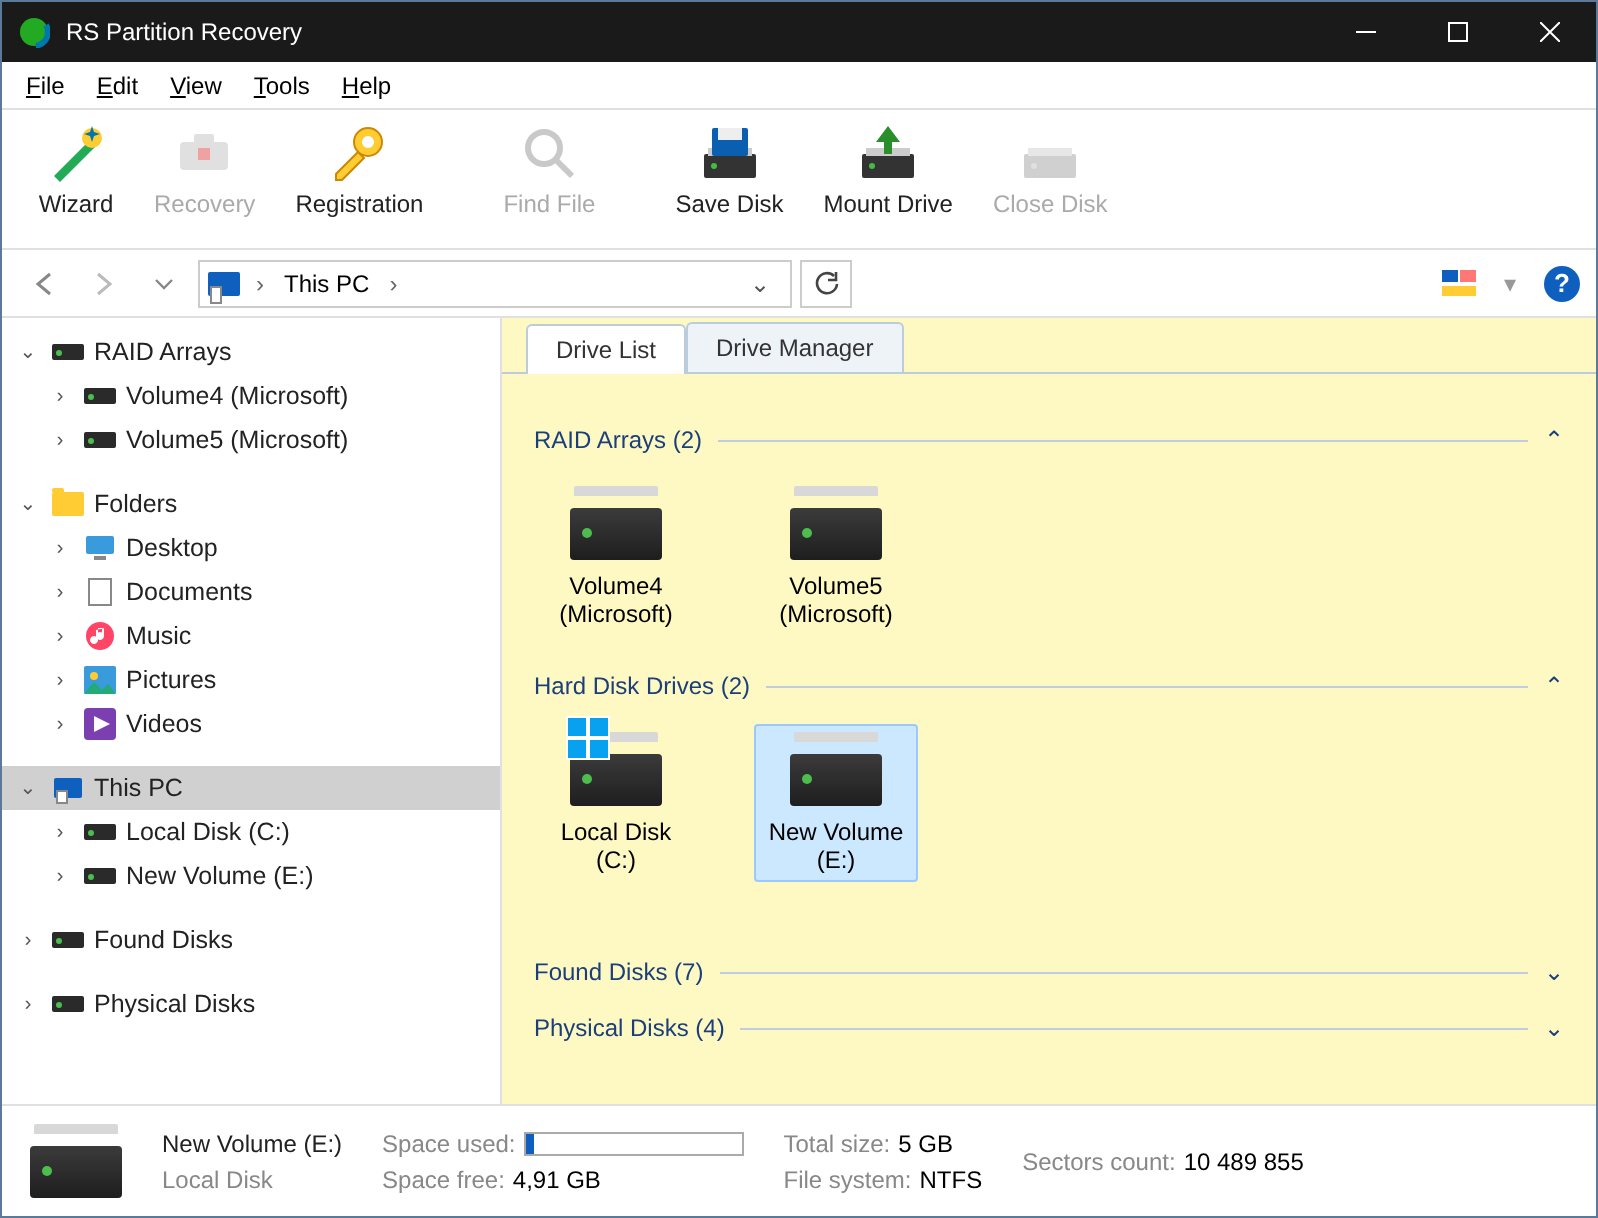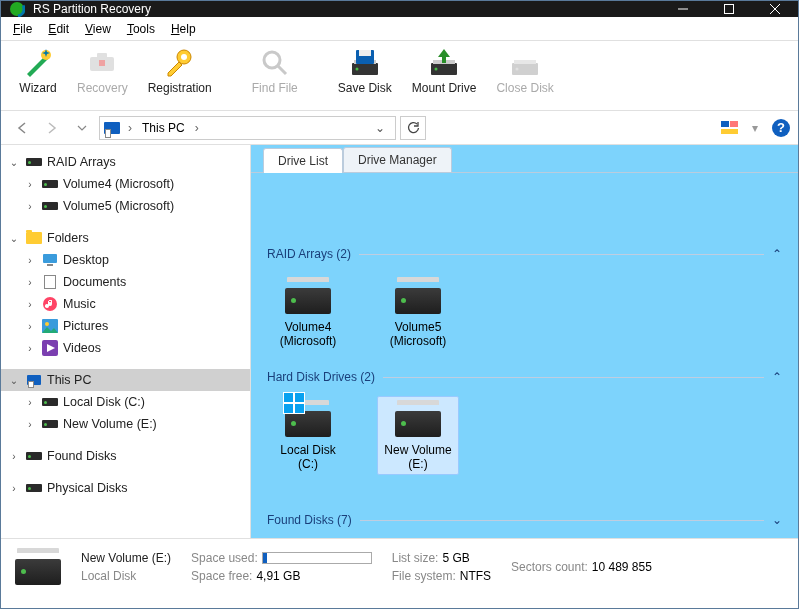--- a/index.html
+++ b/index.html
@@ -1,17 +1,17 @@
 <!DOCTYPE html>
 <html><head>
 <meta charset="utf-8">
 <style>
 * { margin: 0; padding: 0; box-sizing: border-box; font-family: "Segoe UI", sans-serif; font-size: 12px; }
 body { background: #fff; width: 799px; height: 609px; overflow: hidden; border: 1px solid #5a7a9a; }
-.titlebar { background: #1a1a1a; height: 16px; display: flex; align-items: center; color: #fff; padding: 0 0 0 8px; }
+.titlebar { background: #1a1a1a; height: 30px; display: flex; align-items: center; color: #fff; padding: 0 0 0 8px; }
 .titlebar .icon { width: 16px; height: 16px; margin-right: 8px; }
 .titlebar .title { flex: 1; font-size: 12px; }
 .tbbtn { width: 46px; height: 30px; display: flex; align-items: center; justify-content: center; color: #fff; }
 .menubar { height: 24px; display: flex; align-items: center; padding: 4px 4px; border-bottom: 1px solid #e0e0e0; background: #fff; }
 .menubar .mitem { padding: 3px 8px; }
 .menubar .mitem u { text-decoration: underline; }
 .toolbar { height: 70px; display: flex; align-items: center; padding: 4px 8px; border-bottom: 1px solid #e0e0e0; background: #fff; }
 .tbitem { display: flex; flex-direction: column; align-items: center; justify-content: flex-start; padding: 2px 10px; height: 62px; min-width: 58px;}
 .tbitem .tbicon { width: 32px; height: 32px; display: flex; align-items: center; justify-content: center; }
 .tbitem .tblabel { margin-top: 2px; font-size: 12px; color: #222; white-space: nowrap; }
@@ -35,21 +35,21 @@
 .tnode .tlabel { font-size: 12.5px; color: #222; }
 .tnode .ticon { width: 18px; height: 16px; display: flex; align-items: center; justify-content: center; }
 .tindent1 { padding-left: 22px; }
 .drive-mini { width: 16px; height: 8px; background: #2a2a2a; border-radius: 1px; position: relative; }
 .drive-mini::before { content: ''; position: absolute; width: 3px; height: 3px; background: #4dbd4d; border-radius: 50%; left: 2px; top: 2.5px; }
 .pc-mini { width: 14px; height: 10px; background: #0f5fbf; border-radius: 1px; position:relative;}
 .pc-mini::after{content:'';position:absolute;width:4px;height:5px;background:#fff;left:1px;bottom:-3px;border:1px solid #888;}
 .folder-mini {width:16px;height:12px;background:#ffcc33;border-radius:1px;position:relative;}
 .folder-mini::before{content:'';position:absolute;top:-2px;left:0;width:6px;height:2px;background:#ffcc33;border-radius:1px 1px 0 0;}
 .file-mini {width:12px;height:14px;background:#fff;border:1px solid #888;}
-.main { flex: 1; display: flex; flex-direction: column; background: #7dd3fc; gap: 48px; }
+.main { flex: 1; display: flex; flex-direction: column; background: #fef9c3; }
 .tabs { height: 28px; display: flex; align-items: flex-end; padding: 0 12px; border-bottom: 1px solid #bcd; gap: 0; }
 .tab { padding: 5px 14px; border: 1px solid #bcd; border-bottom: none; background: #eef3f8; font-size: 12px; color: #333; border-radius: 3px 3px 0 0; position: relative; }
 .tab.active { background: #fff; top: 1px; }
 .tabbody { flex: 1; overflow-y: auto; padding: 12px 16px; }
 .section-h { color: #1a3f7a; font-size: 13px; display: flex; align-items: center; margin: 14px 0 8px; }
 .section-h .line { flex: 1; height: 1px; background: #c0cde0; margin: 0 8px; }
 .section-h .chev { color: #1a3f7a; cursor: pointer; }
 .drives-row { display: flex; gap: 28px; padding: 4px 0; }
 .drive-item { display: flex; flex-direction: column; align-items: center; width: 82px; padding: 4px; }
 .drive-item.selected { background: #cce8ff; border: 1px solid #99c9ff; border-radius: 2px; padding: 3px; }
@@ -430,21 +430,21 @@
           <span class="fill"></span>
         </span>
       </div>
     <div class="row">
         <span class="lbl">Space free:</span>
         <span class="val">4,91 GB</span>
       </div>
   </div>
   <div class="col">
     <div class="row">
-        <span class="lbl">List size:</span>
+        <span class="lbl">Total size:</span>
         <span class="val">5 GB</span>
       </div>
     <div class="row">
         <span class="lbl">File system:</span>
         <span class="val">NTFS</span>
       </div>
   </div>
   <div class="col">
     <div class="row">
         <span class="lbl">Sectors count:</span>

